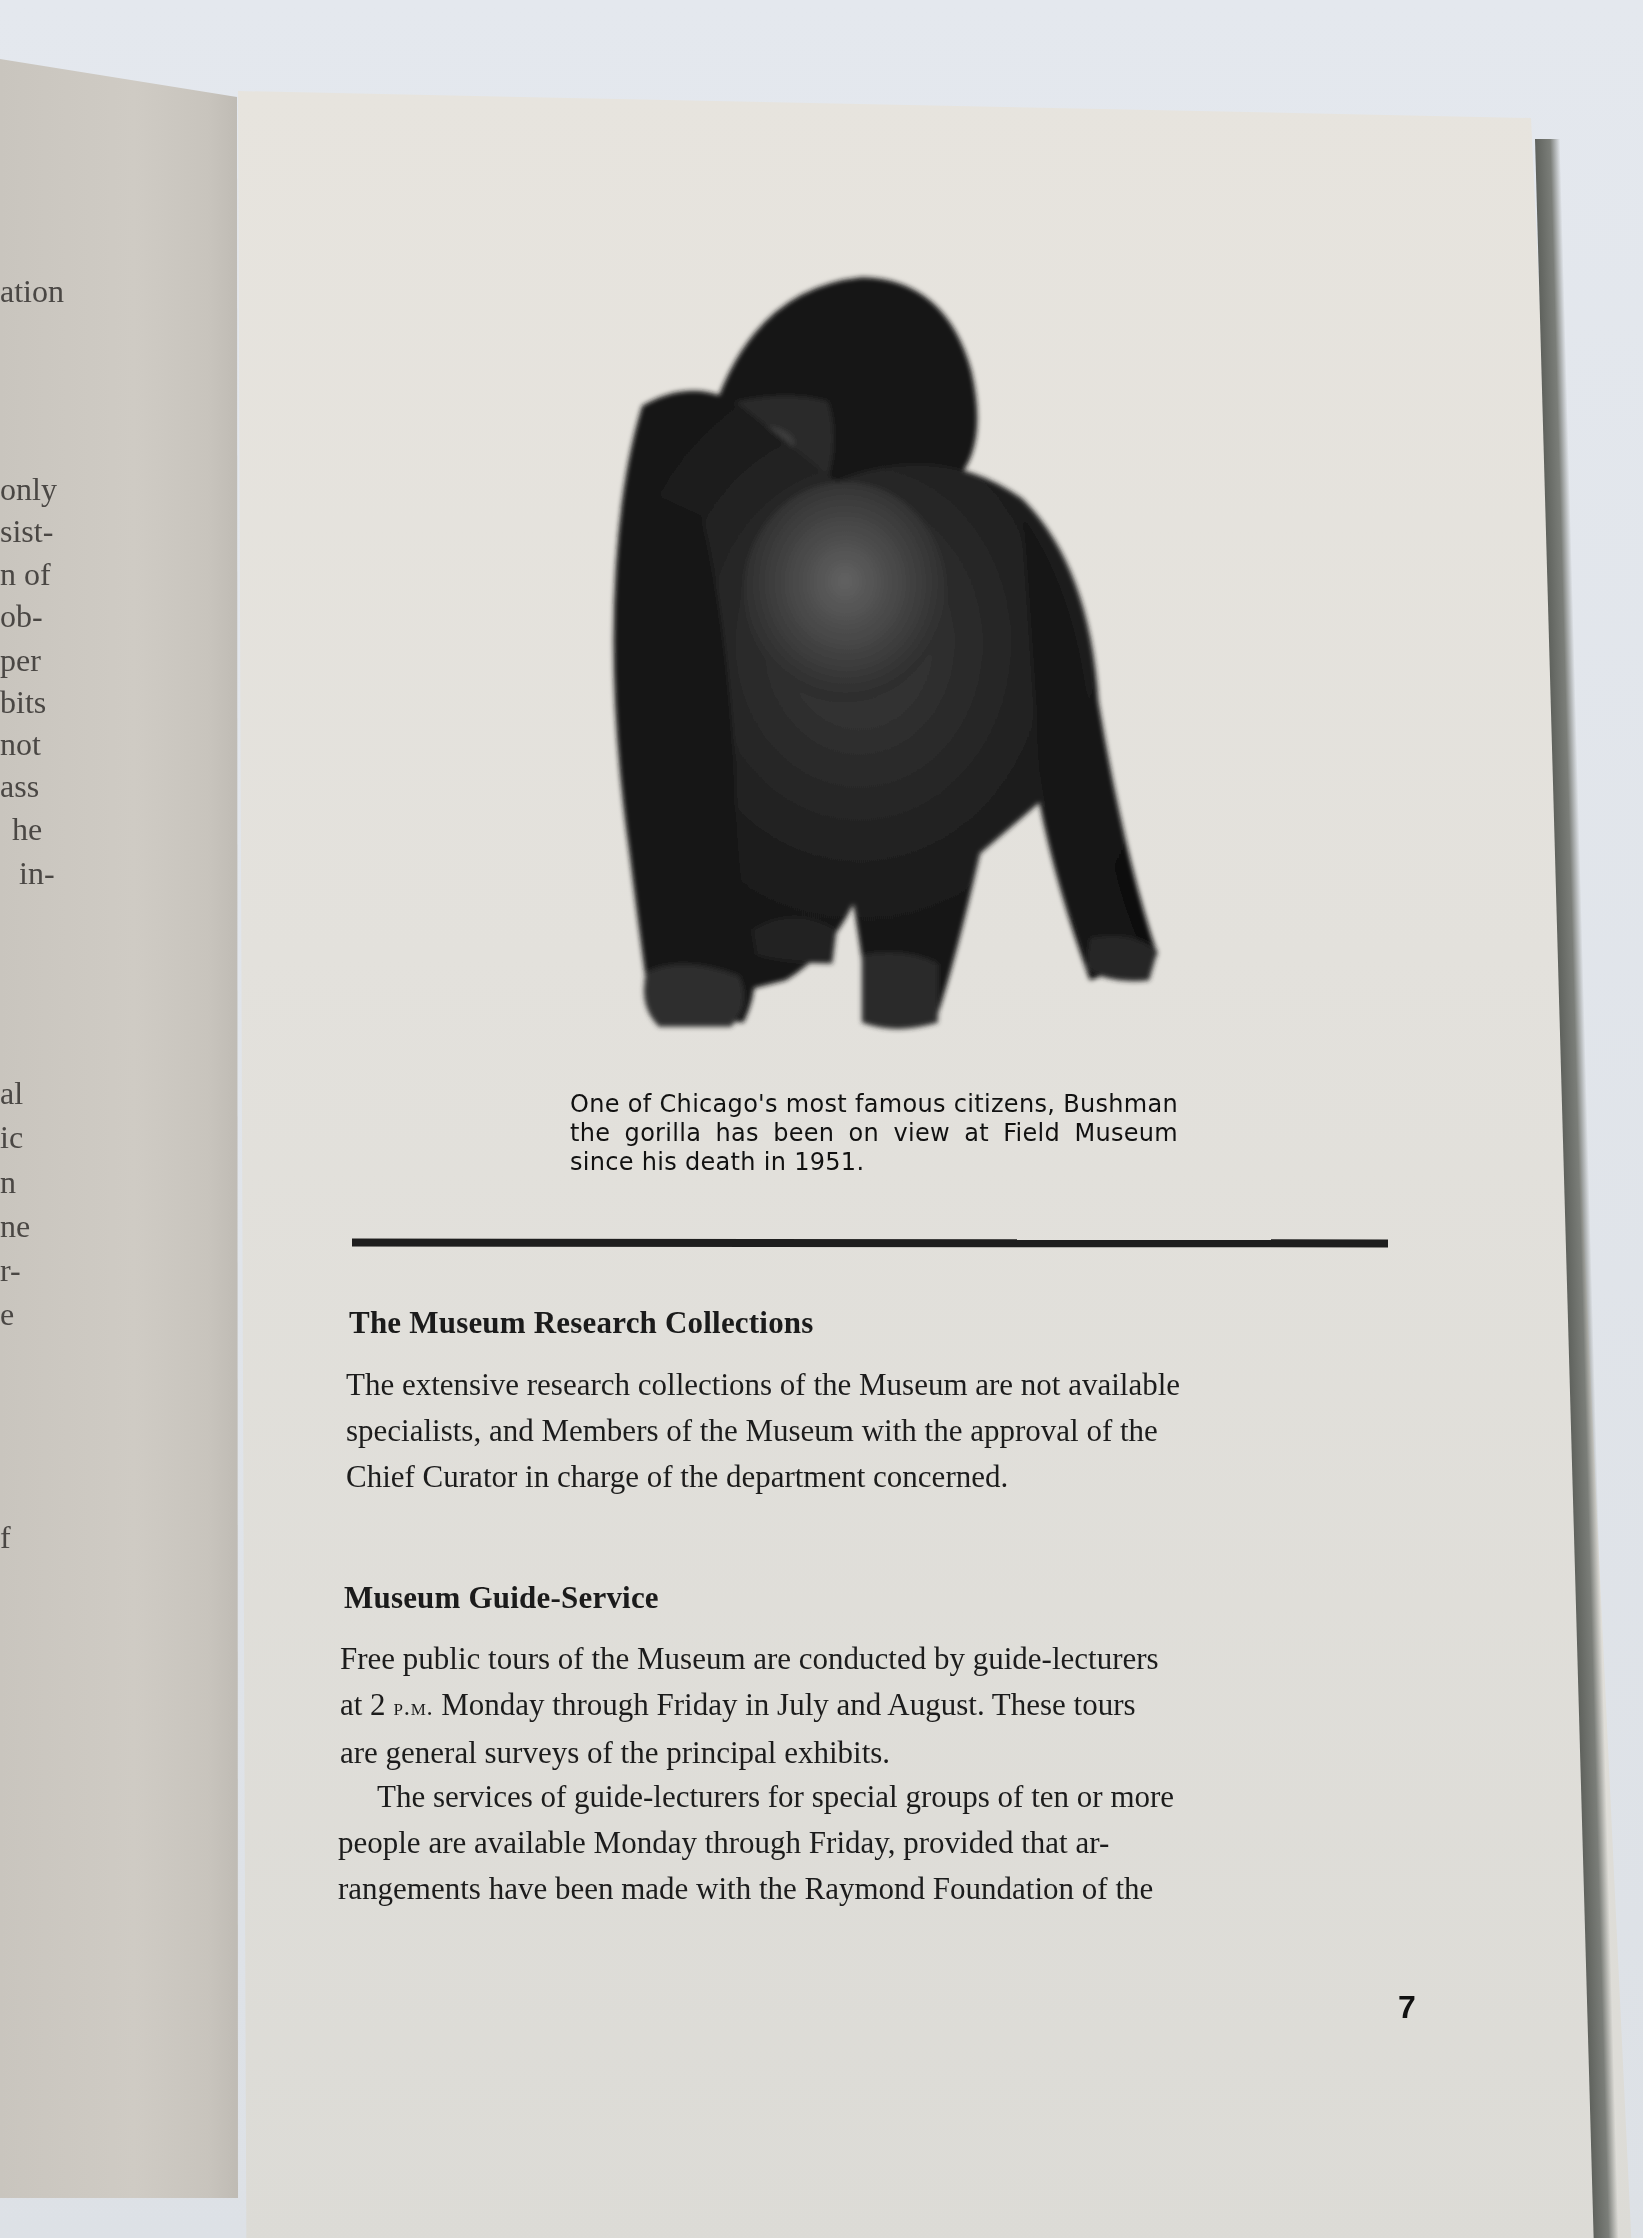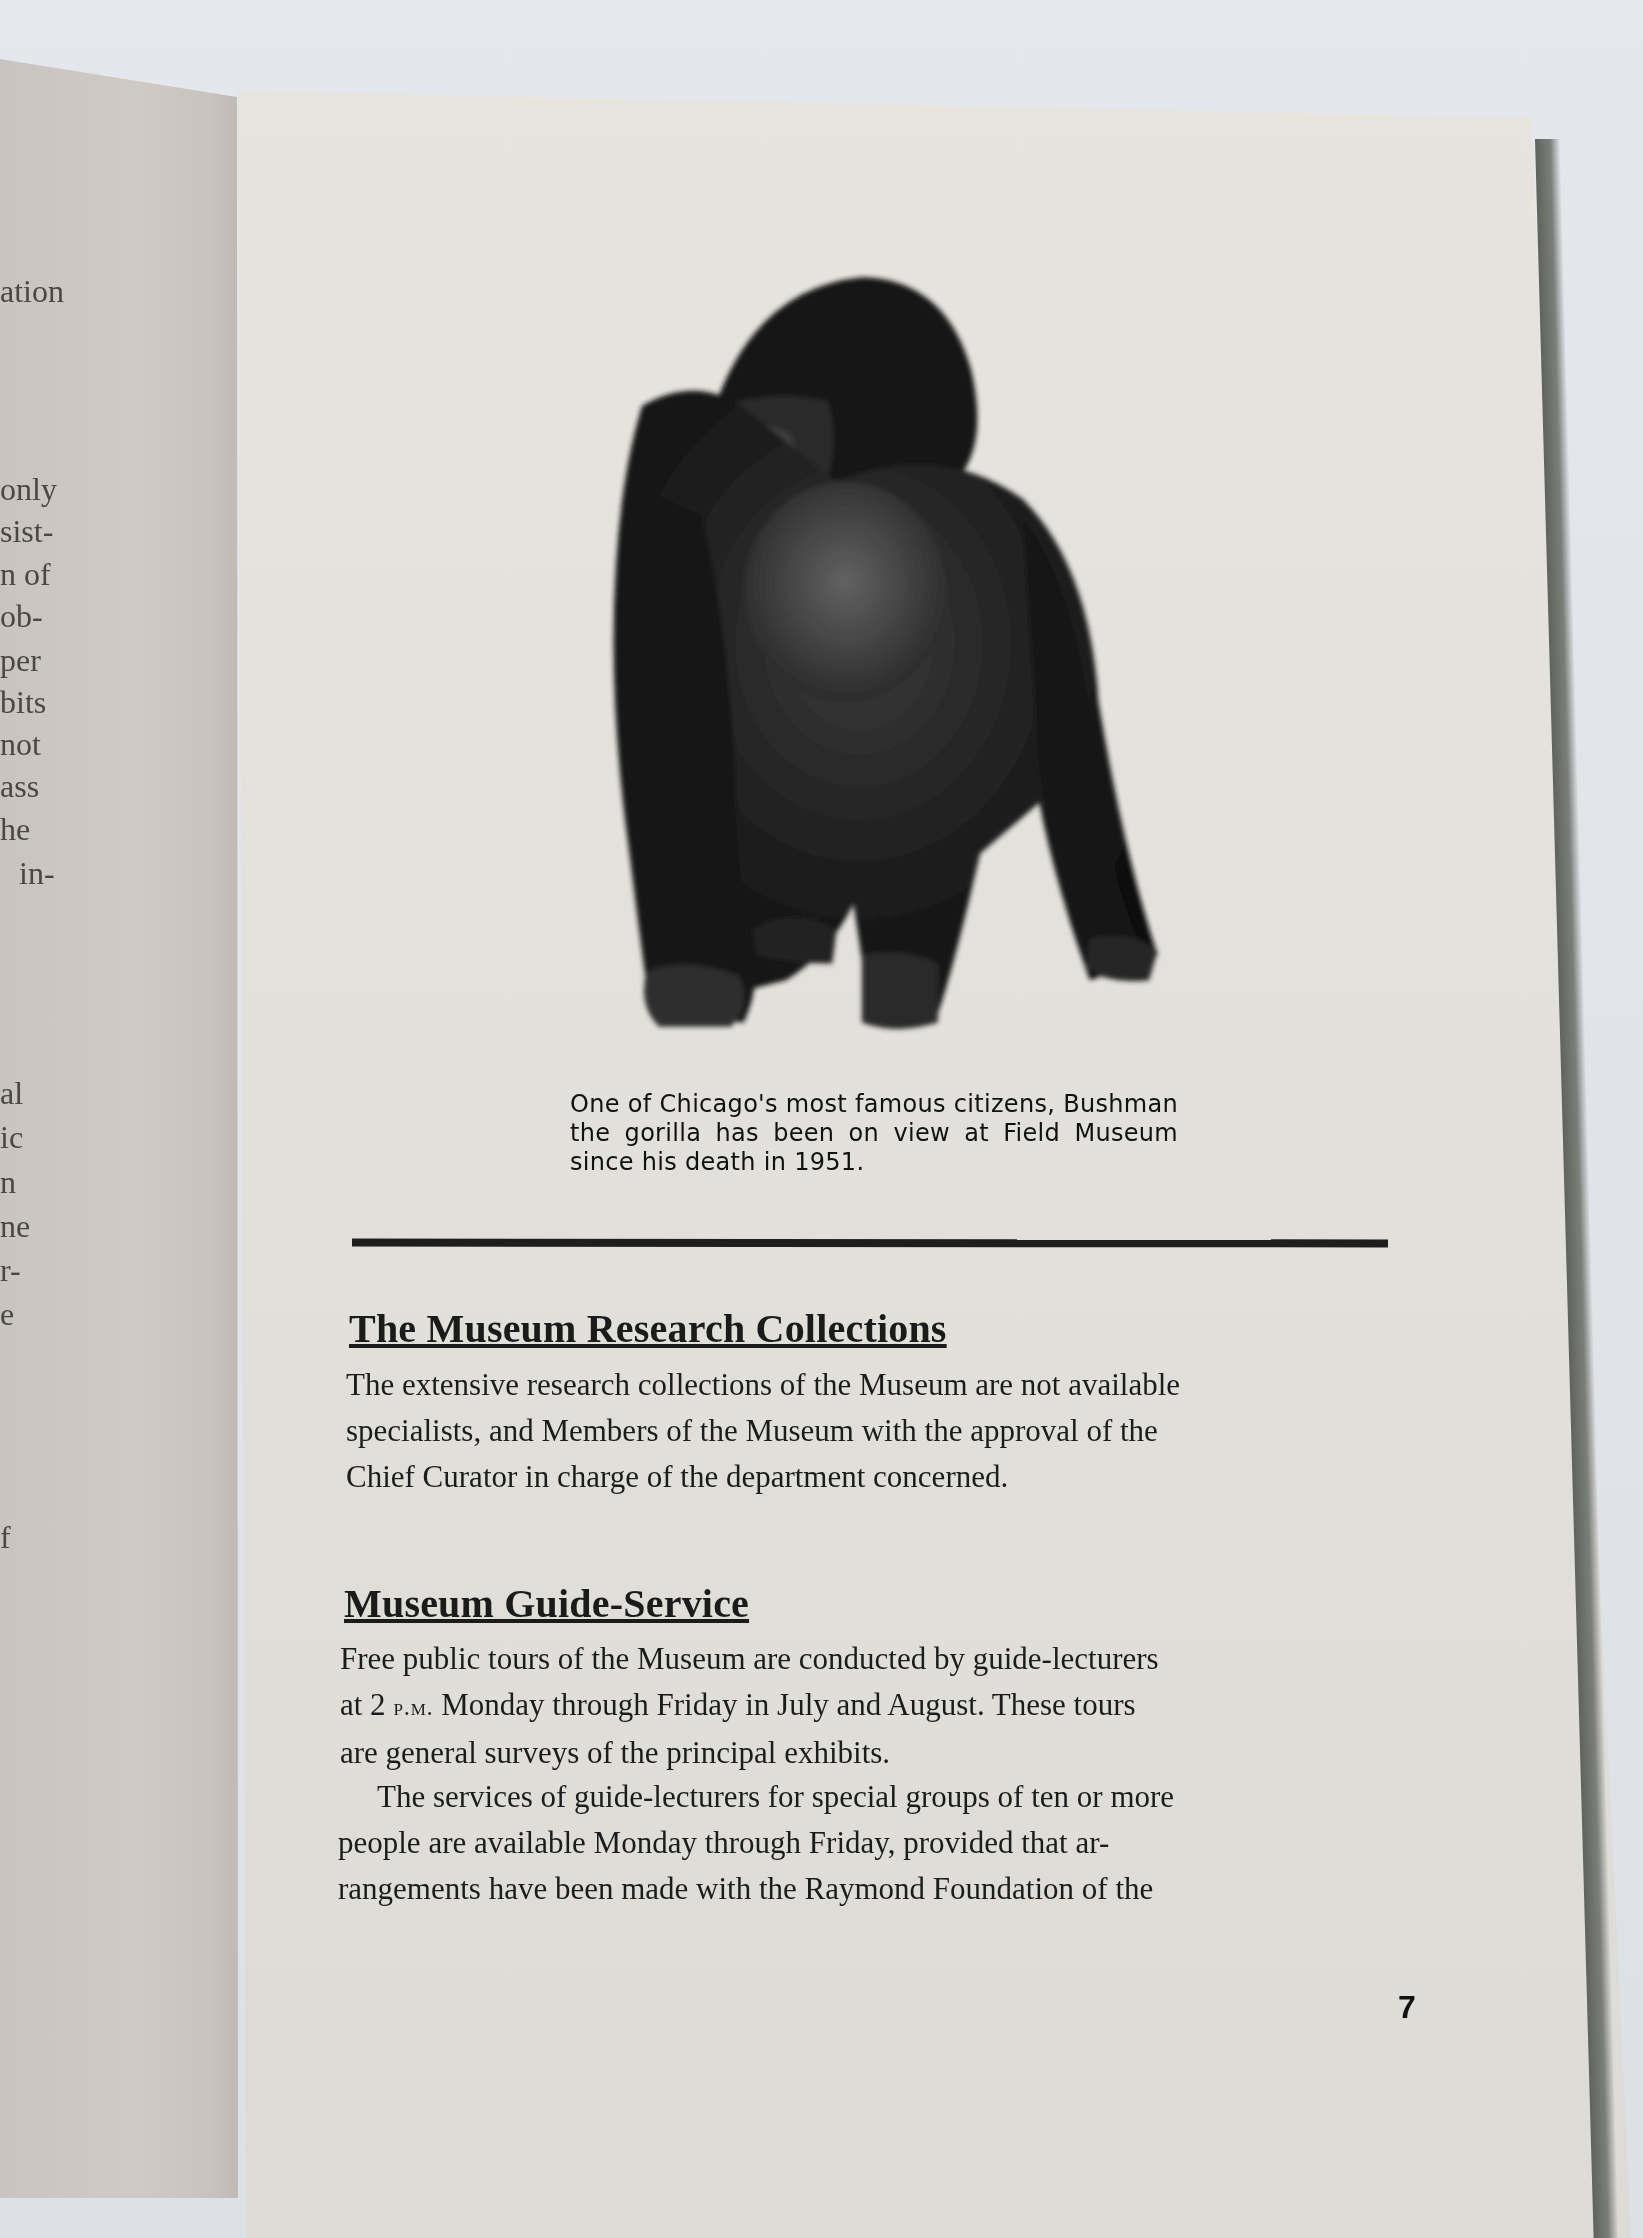--- a/index.html
+++ b/index.html
@@ -43,21 +43,21 @@
     font-family:"DejaVu Sans","Liberation Sans",sans-serif;
     font-size:24px; line-height:29px; color:#111;
     text-align:justify; text-align-last:left; letter-spacing:0.3px;
   }
   .rule {
     position:absolute; left:352px; top:1239px; width:1036px; height:7.6px;
     background:#1e1e1e; transform:rotate(0.05deg);
   }
   .heading {
     position:absolute; font-family:"Liberation Serif","DejaVu Serif",serif;
-    font-weight:bold; font-size:40px; color:#1b1b1b; letter-spacing:0.2px;text-decoration:underline;
+    font-weight:bold; font-size:31px; color:#1b1b1b; letter-spacing:0.2px;
   }
   .para {
     position:absolute; font-family:"Liberation Serif","DejaVu Serif",serif;
     font-size:31px; line-height:46px; color:#1c1c1c;
     text-align:justify; text-align-last:left;
   }
   .para .line { display:block; white-space:nowrap; }
   .smallcaps { font-variant: small-caps; font-size:0.8em; letter-spacing:0.8px; }
   .page-number {
     position:absolute; left:1398px; top:1989px;
@@ -74,21 +74,21 @@
   <div id="left-frags">
       <div class="left-frag" style="top: 275px;">ation</div>
       <div class="left-frag" style="top: 473px;">only</div>
       <div class="left-frag" style="top: 515px;">sist-</div>
       <div class="left-frag" style="top: 558px;">n of</div>
       <div class="left-frag" style="top: 600px;">ob-</div>
       <div class="left-frag" style="top: 644px;">per</div>
       <div class="left-frag" style="top: 686px;">bits</div>
       <div class="left-frag" style="top: 728px;">not</div>
       <div class="left-frag" style="top: 770px;">ass</div>
-      <div class="left-frag" style="top: 813px;">he</div>
+      <div class="left-frag" style="top: 813px; padding-left: 12px;">he</div>
       <div class="left-frag" style="top: 857px; padding-left: 19px;">in-</div>
       <div class="left-frag" style="top: 1077px;">al</div>
       <div class="left-frag" style="top: 1121px;">ic</div>
       <div class="left-frag" style="top: 1166px;">n</div>
       <div class="left-frag" style="top: 1210px;">ne</div>
       <div class="left-frag" style="top: 1254px;">r-</div>
       <div class="left-frag" style="top: 1298px;">e</div>
       <div class="left-frag" style="top: 1521px;">f</div>
     </div>
 </div>

